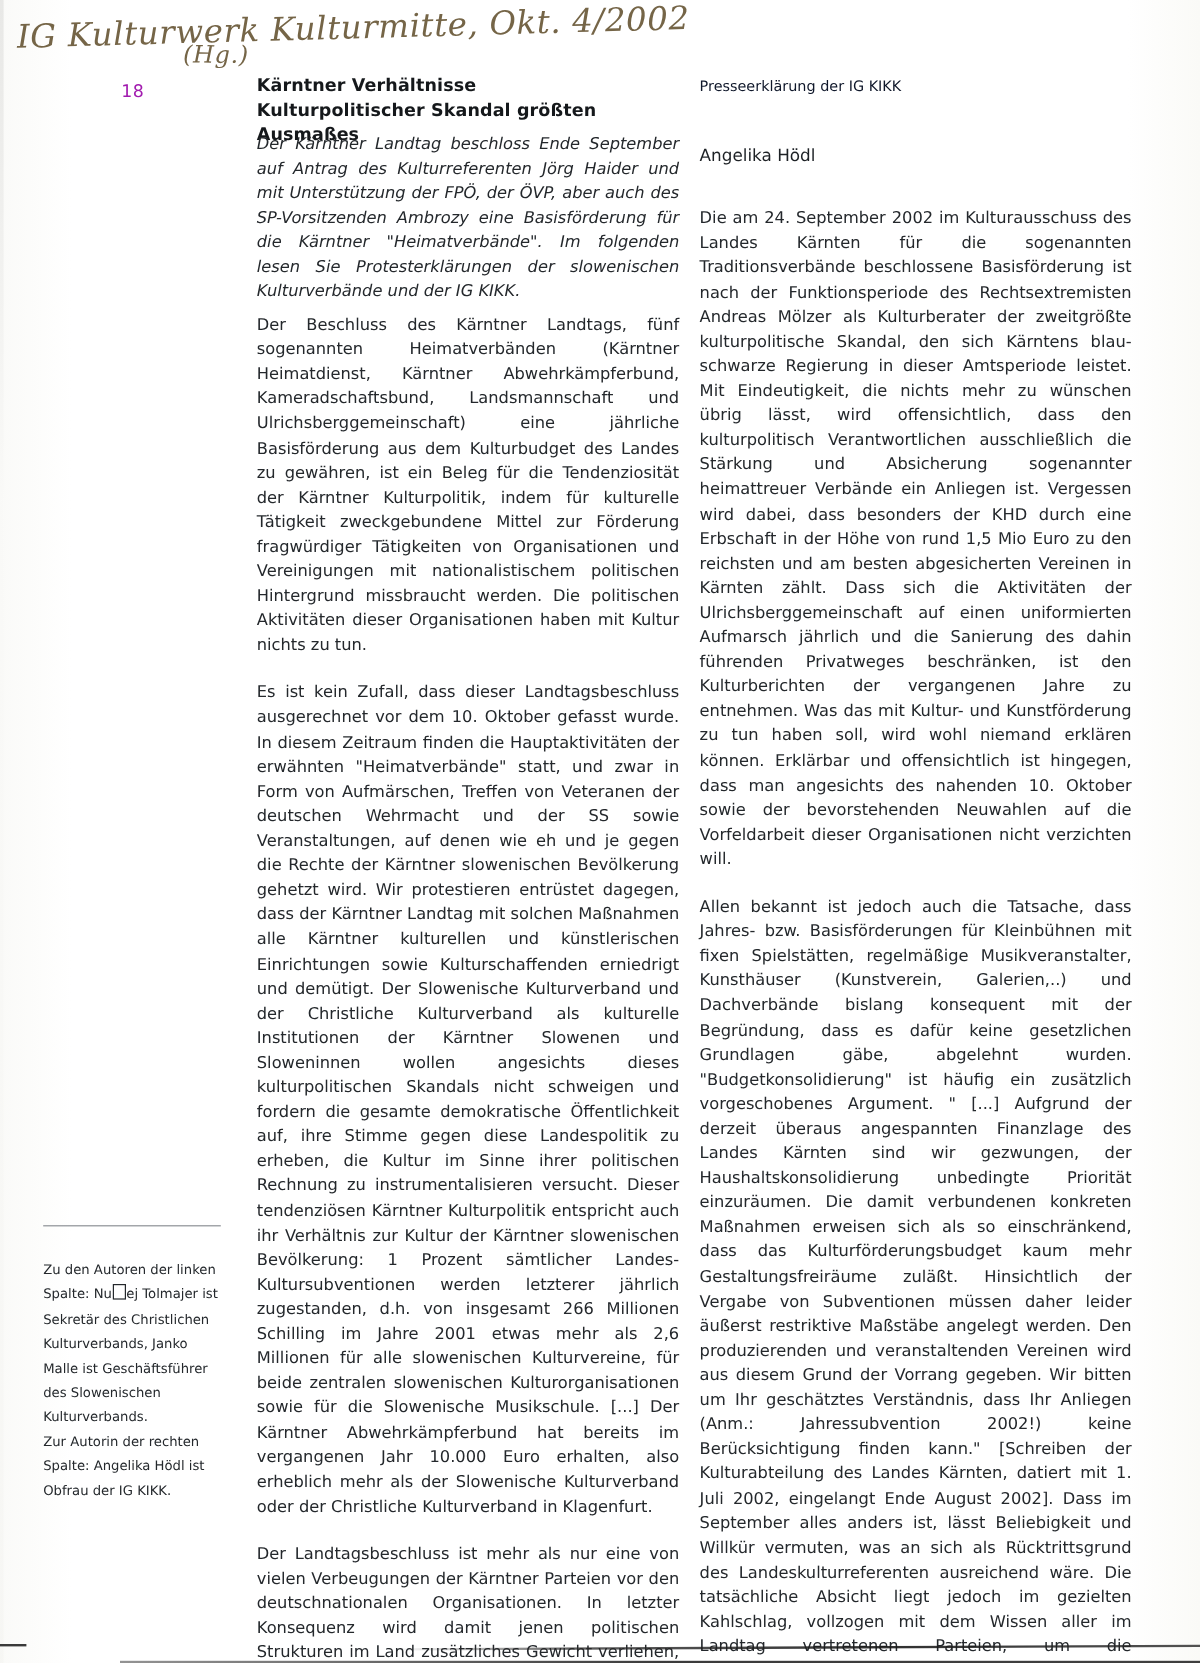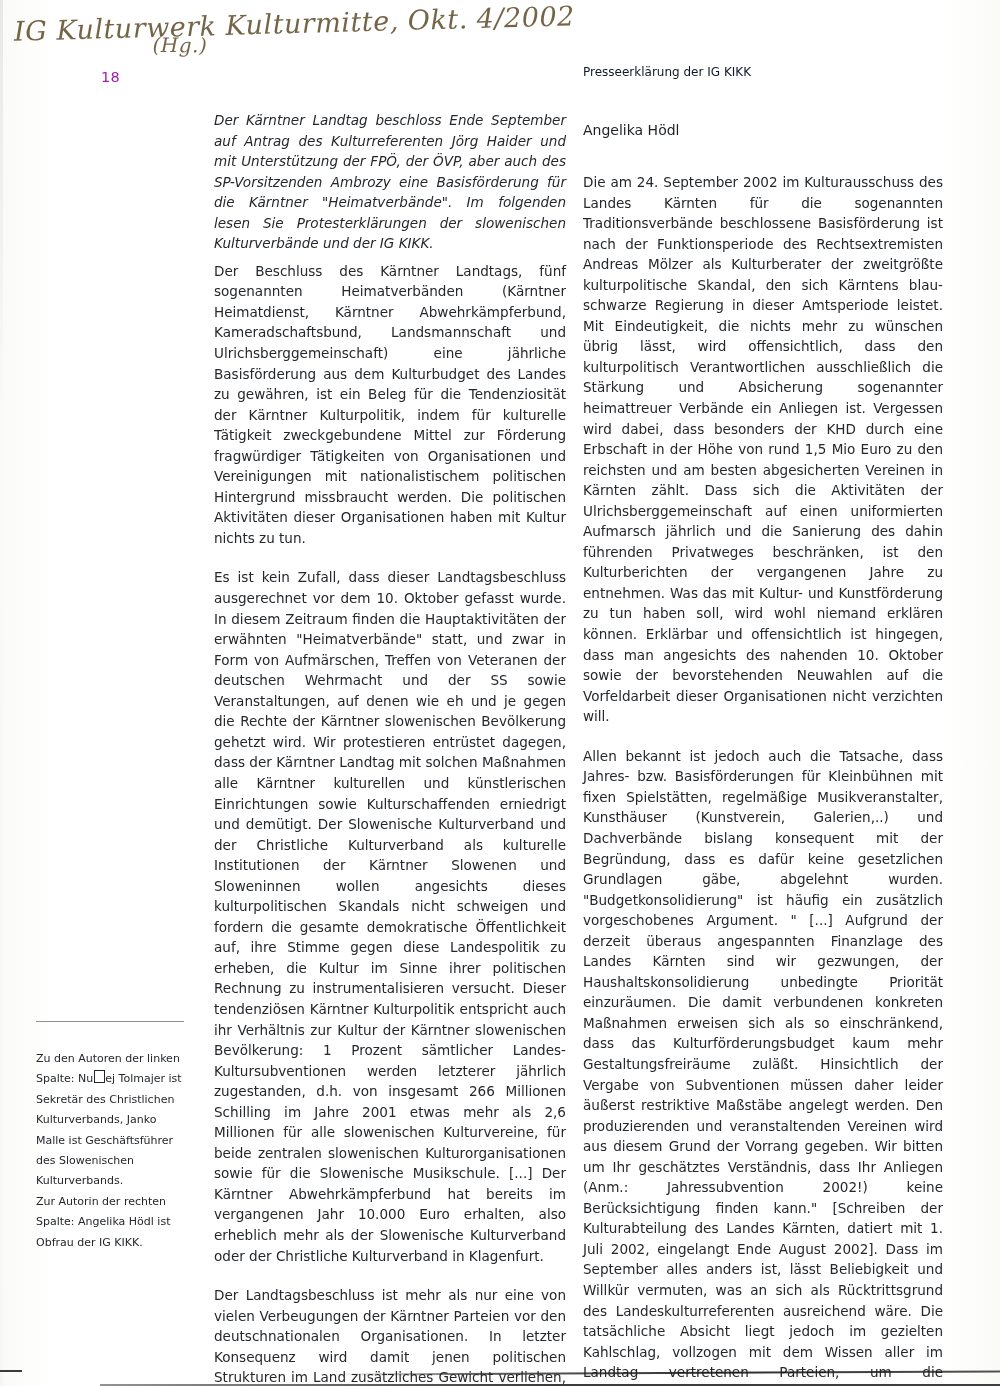--- a/index.html
+++ b/index.html
@@ -163,20 +163,24 @@
   <div class="scan-tint"></div>
   <div class="edge-left"></div>
 
   <div class="handwriting">
     <span>IG Kulturwerk Kulturmitte, Okt. 4/2002</span>
     <span class="hw-sub">(Hg.)</span>
   </div>
 
   <div class="folio">18</div>
 
+  <div class="headline">
+    <div>Kärntner Verhältnisse</div>
+    <div>Kulturpolitischer Skandal größten Ausmaßes</div>
+  </div>
 
   <div class="kicker">Presseerklärung der IG KIKK</div>
   <div class="byline">Angelika Hödl</div>
 
   <div class="col-left">
     <p class="para intro">Der Kärntner Landtag beschloss Ende September auf Antrag des Kulturreferenten Jörg Haider und mit Unterstützung der FPÖ, der ÖVP, aber auch des SP-Vorsitzenden Ambrozy eine Basisförderung für die Kärntner "Heimatverbände". Im folgenden lesen Sie Protesterklärungen der slowenischen Kulturverbände und der IG KIKK.</p>
     <p class="para">Der Beschluss des Kärntner Landtags, fünf sogenannten Heimatverbänden (Kärntner Heimatdienst, Kärntner Abwehrkämpferbund, Kameradschaftsbund, Landsmannschaft und Ulrichsberggemeinschaft) eine jährliche Basisförderung aus dem Kulturbudget des Landes zu gewähren, ist ein Beleg für die Tendenziosität der Kärntner Kulturpolitik, indem für kulturelle Tätigkeit zweckgebundene Mittel zur Förderung fragwürdiger Tätigkeiten von Organisationen und Vereinigungen mit nationalistischem politischen Hintergrund missbraucht werden. Die politischen Aktivitäten dieser Organisationen haben mit Kultur nichts zu tun.</p>
     <p class="para">Es ist kein Zufall, dass dieser Landtagsbeschluss ausgerechnet vor dem 10. Oktober gefasst wurde. In diesem Zeitraum finden die Hauptaktivitäten der erwähnten "Heimatverbände" statt, und zwar in Form von Aufmärschen, Treffen von Veteranen der deutschen Wehrmacht und der SS sowie Veranstaltungen, auf denen wie eh und je gegen die Rechte der Kärntner slowenischen Bevölkerung gehetzt wird. Wir protestieren entrüstet dagegen, dass der Kärntner Landtag mit solchen Maßnahmen alle Kärntner kulturellen und künstlerischen Einrichtungen sowie Kulturschaffenden erniedrigt und demütigt. Der Slowenische Kulturverband und der Christliche Kulturverband als kulturelle Institutionen der Kärntner Slowenen und Sloweninnen wollen angesichts dieses kulturpolitischen Skandals nicht schweigen und fordern die gesamte demokratische Öffentlichkeit auf, ihre Stimme gegen diese Landespolitik zu erheben, die Kultur im Sinne ihrer politischen Rechnung zu instrumentalisieren versucht. Dieser tendenziösen Kärntner Kulturpolitik entspricht auch ihr Verhältnis zur Kultur der Kärntner slowenischen Bevölkerung: 1 Prozent sämtlicher Landes-Kultursubventionen werden letzterer jährlich zugestanden, d.h. von insgesamt 266 Millionen Schilling im Jahre 2001 etwas mehr als 2,6 Millionen für alle slowenischen Kulturvereine, für beide zentralen slowenischen Kulturorganisationen sowie für die Slowenische Musikschule. [...] Der Kärntner Abwehrkämpferbund hat bereits im vergangenen Jahr 10.000 Euro erhalten, also erheblich mehr als der Slowenische Kulturverband oder der Christliche Kulturverband in Klagenfurt.</p>
     <p class="para">Der Landtagsbeschluss ist mehr als nur eine von vielen Verbeugungen der Kärntner Parteien vor den deutschnationalen Organisationen. In letzter Konsequenz wird damit jenen politischen Strukturen im Land zusätzliches Gewicht verliehen, die offen gegen die slowenische Minderheit in Kärnten wirken und ihr die verfassungsmäßig garantierten Rechte öffentlich absprechen.</p>
   </div>

